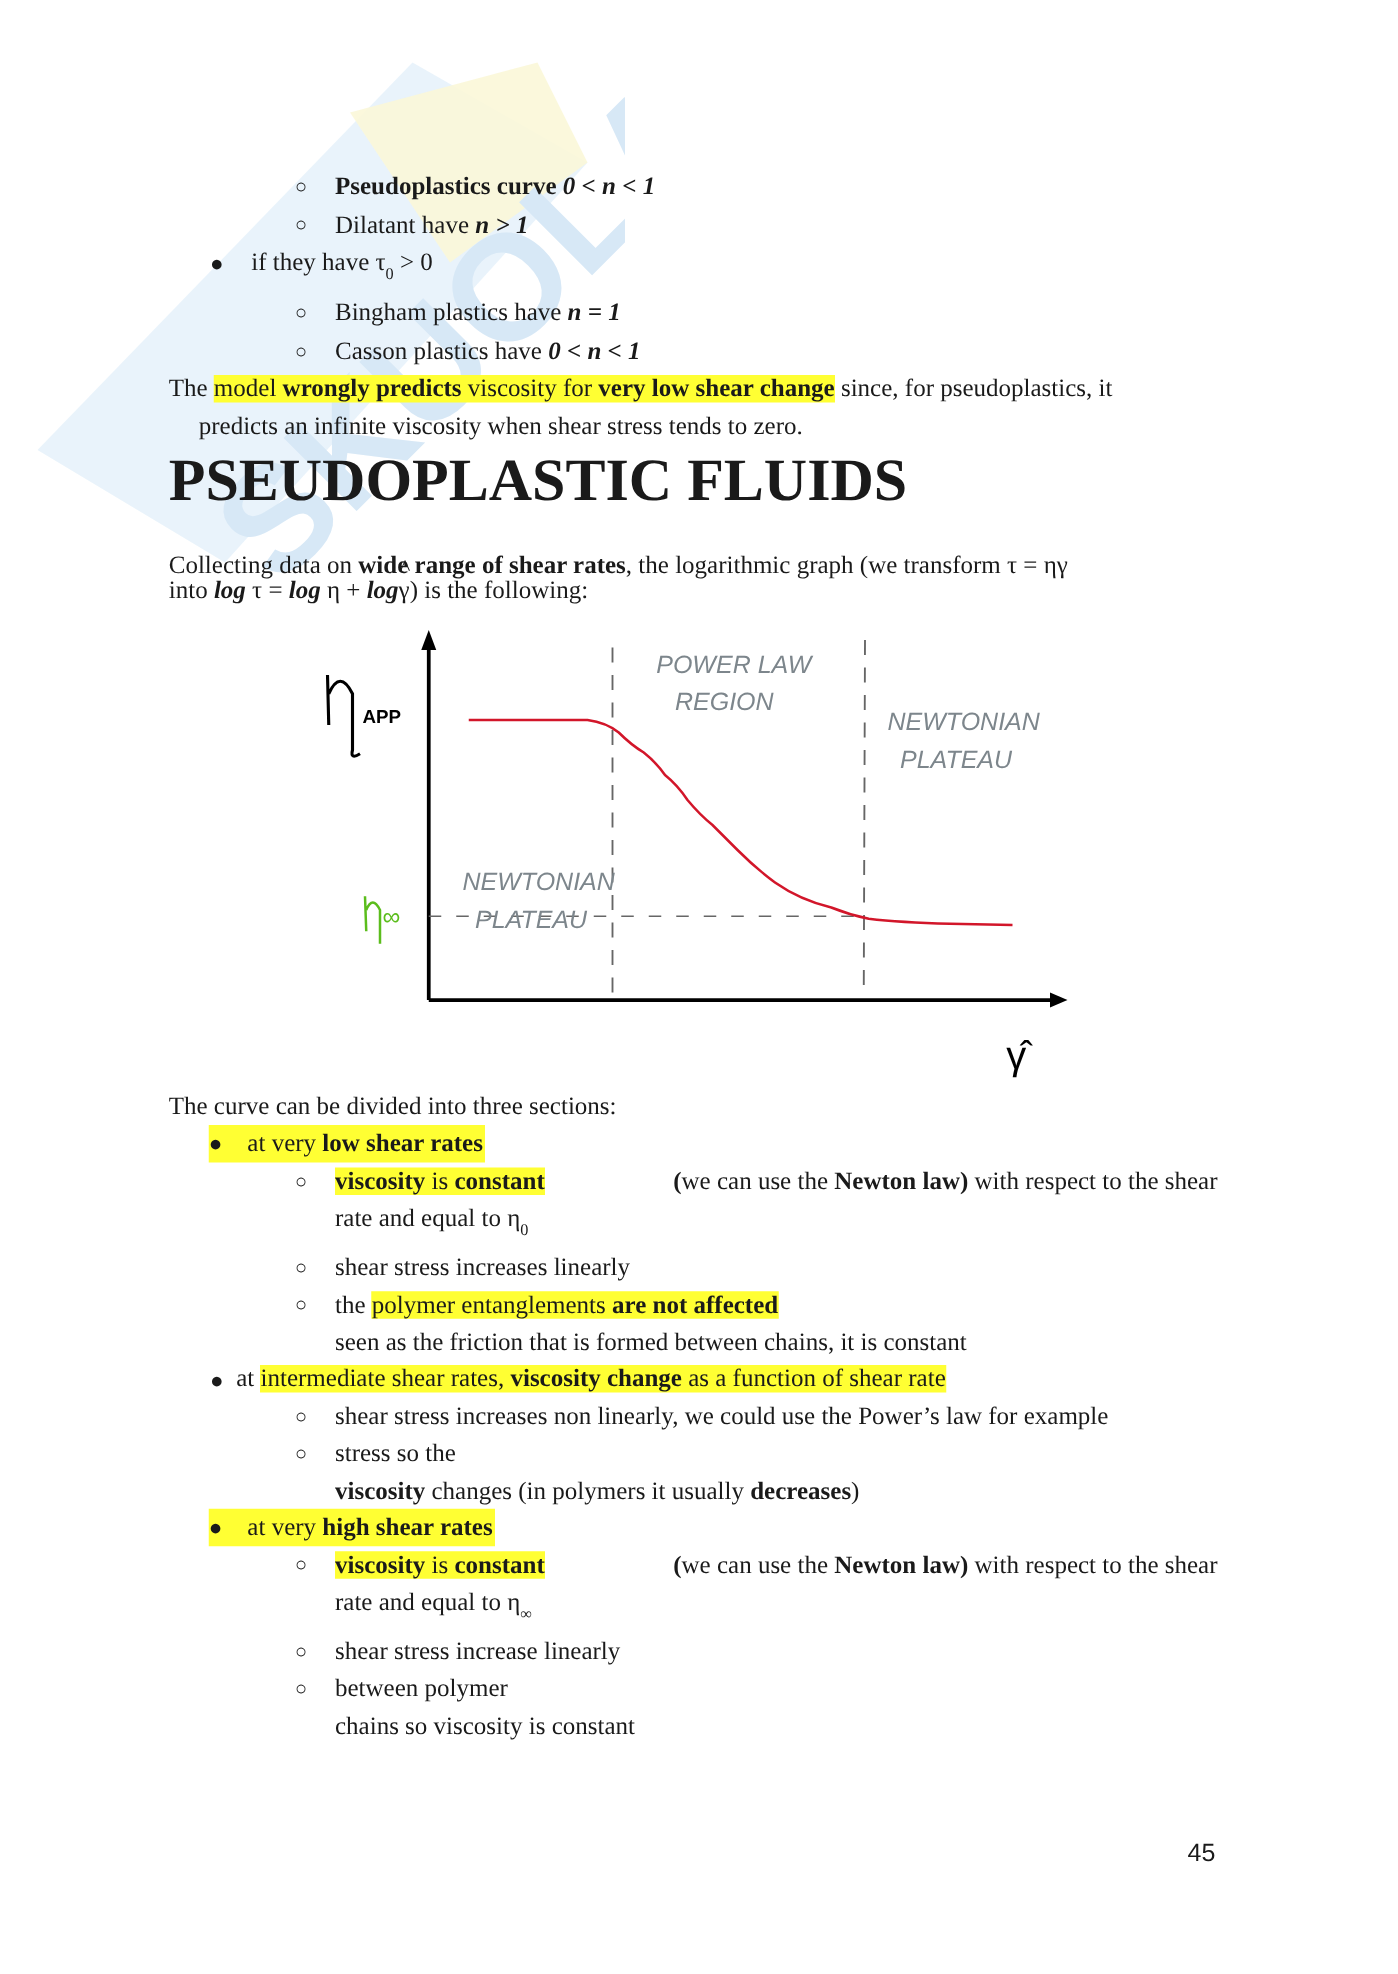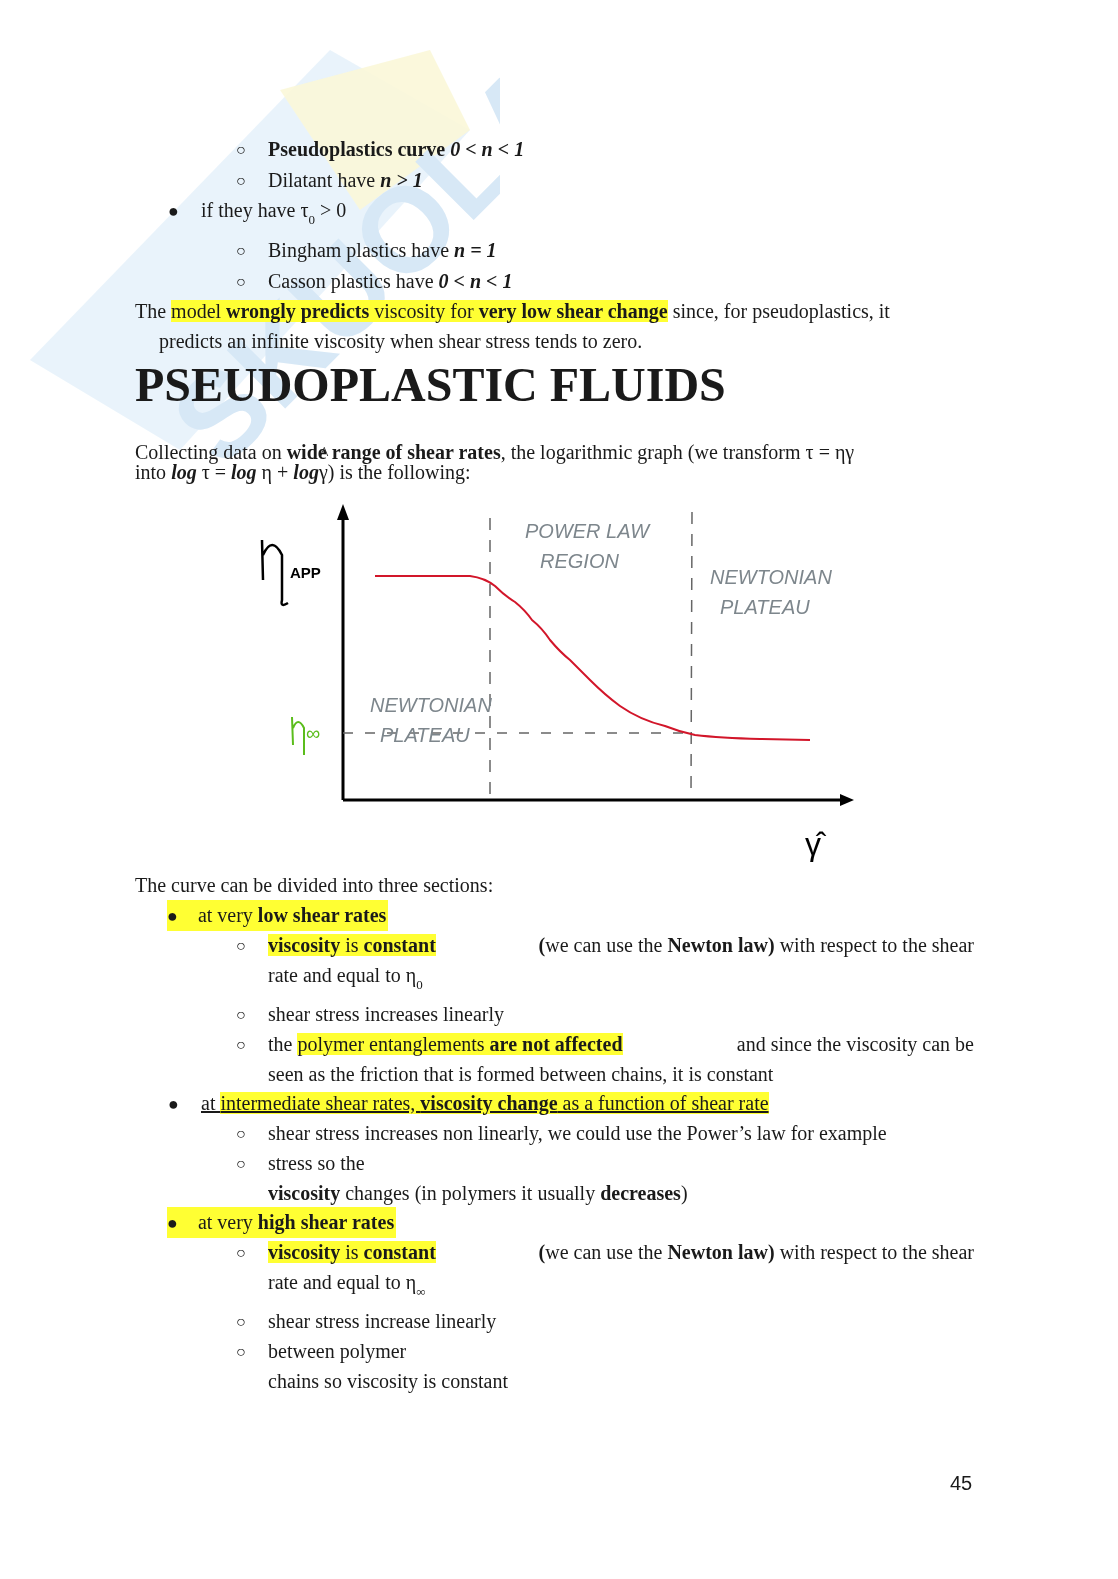--- a/index.html
+++ b/index.html
@@ -107,26 +107,25 @@
   <span><b> (</b><span>we can use the </span><b>Newton law)</b><span> with respect to the shear</span></span>
 </div>
 <div class="line" style="left:268px;top:960px;">
   <span>rate and equal to η</span><span class="sub">0</span>
 </div>
 <span class="circ" style="left:236px;top:1006px;">○</span>
 <div class="line" style="left:268px;top:999px;">shear stress increases linearly</div>
 <span class="circ" style="left:236px;top:1036px;">○</span>
 <div class="line" style="left:268px;top:1029px;width:706px;display:flex;justify-content:space-between;">
   <span><span>the </span><span class="hl"><span>polymer entanglements </span><b>are not affected</b></span></span>
-  <span> and since the viscosity can be</span>
 </div>
 <div class="line" style="left:268px;top:1059px;">seen as the friction that is formed between chains, it is constant</div>
 
 <span class="bullet" style="left:168px;top:1094px;">●</span>
-<div class="line" style="left:201px;top:1088px;text-decoration:underline;">
+<div class="line" style="left:189px;top:1088px;">
   <span>at </span><span class="hl"><span>intermediate shear rates, </span><b>viscosity change</b><span> as a function of shear rate</span></span>
 </div>
 <span class="circ" style="left:236px;top:1125px;">○</span>
 <div class="line" style="left:268px;top:1118px;">shear stress increases non linearly, we could use the Power’s law for example</div>
 <span class="circ" style="left:236px;top:1155px;">○</span>
 <div class="line" style="left:268px;top:1148px;width:706px;display:flex;justify-content:space-between;">
     <span> stress so the</span>
 </div>
 <div class="line" style="left:268px;top:1178px;">
   <b>viscosity</b><span> changes (in polymers it usually </span><b>decreases</b><span>)</span>

